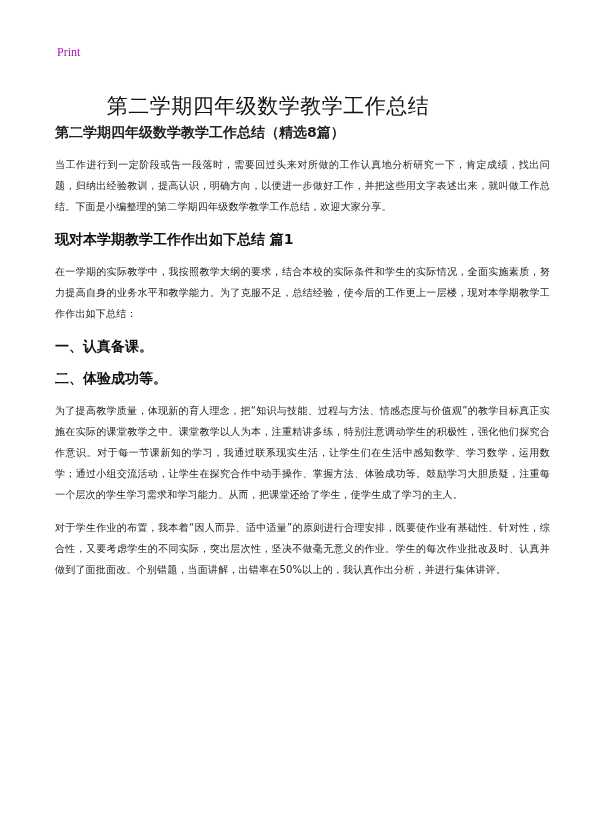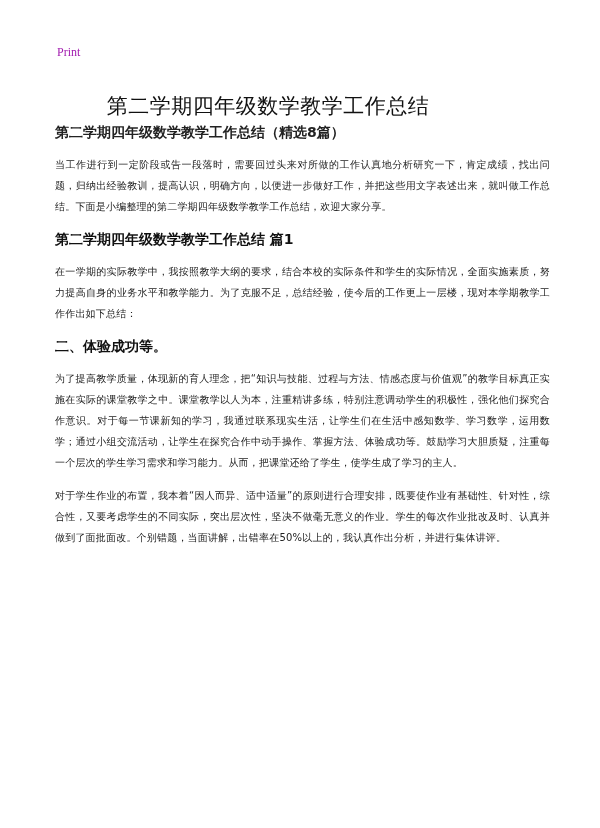--- a/index.html
+++ b/index.html
@@ -34,22 +34,23 @@
 </head>
 <body>
 
 <span class="print-link">Print</span>
 
 <h1 class="doc-title">第二学期四年级数学教学工作总结</h1>
 
 <div class="content">
   <p class="subtitle">第二学期四年级数学教学工作总结（精选8篇）</p>
   <p class="para">当工作进行到一定阶段或告一段落时，需要回过头来对所做的工作认真地分析研究一下，肯定成绩，找出问题，归纳出经验教训，提高认识，明确方向，以便进一步做好工作，并把这些用文字表述出来，就叫做工作总结。下面是小编整理的第二学期四年级数学教学工作总结，欢迎大家分享。</p>
-  <p class="heading">第二学期四年级数学教学工作总结 篇1</p>
+  <p class="heading">现对本学期教学工作作出如下总结 篇1</p>
   <p class="para">在一学期的实际教学中，我按照教学大纲的要求，结合本校的实际条件和学生的实际情况，全面实施素质，努力提高自身的业务水平和教学能力。为了克服不足，总结经验，使今后的工作更上一层楼，现对本学期教学工作作出如下总结：</p>
 
+  <p class="heading">一、认真备课。</p>
 
   <p class="heading">二、体验成功等。</p>
   <p class="para">为了提高教学质量，体现新的育人理念，把“知识与技能、过程与方法、情感态度与价值观”的教学目标真正实施在实际的课堂教学之中。课堂教学以人为本，注重精讲多练，特别注意调动学生的积极性，强化他们探究合作意识。对于每一节课新知的学习，我通过联系现实生活，让学生们在生活中感知数学、学习数学，运用数学；通过小组交流活动，让学生在探究合作中动手操作、掌握方法、体验成功等。鼓励学习大胆质疑，注重每一个层次的学生学习需求和学习能力。从而，把课堂还给了学生，使学生成了学习的主人。</p>
 
   <p class="para">对于学生作业的布置，我本着“因人而异、适中适量”的原则进行合理安排，既要使作业有基础性、针对性，综合性，又要考虑学生的不同实际，突出层次性，坚决不做毫无意义的作业。学生的每次作业批改及时、认真并做到了面批面改。个别错题，当面讲解，出错率在50%以上的，我认真作出分析，并进行集体讲评。</p>
 
 </div>
 
 </body></html>

